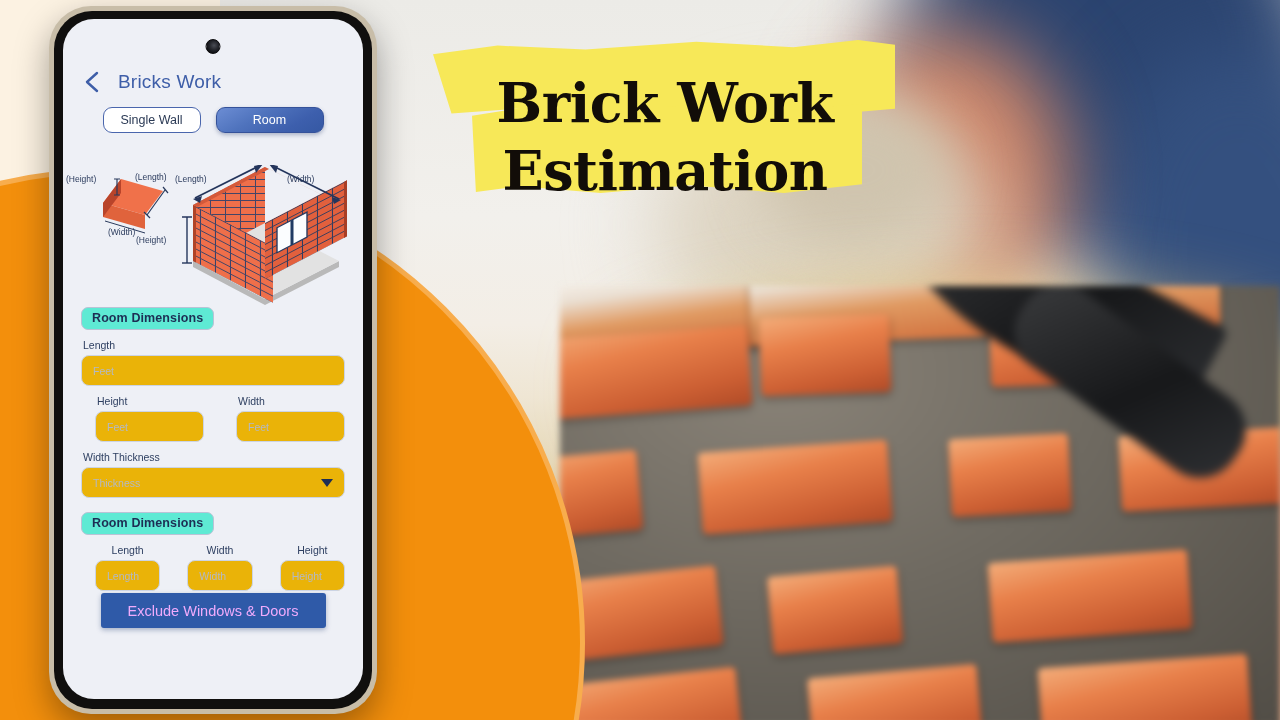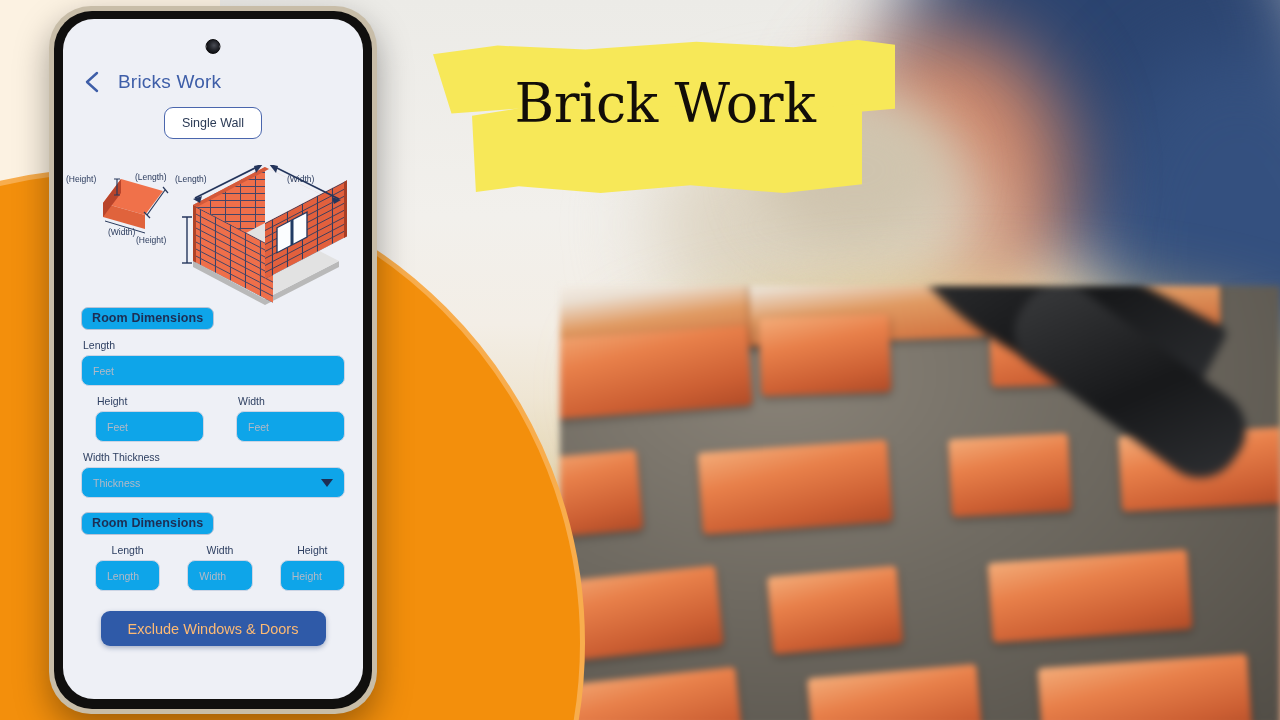--- a/index.html
+++ b/index.html
@@ -99,21 +99,21 @@
   .hl2 {
     left: 42px; top: 66px; width: 390px; height: 98px;
     clip-path: polygon(0% 18%, 16% 8%, 38% 14%, 60% 5%, 82% 12%, 100% 6%,
                        100% 88%, 80% 97%, 56% 89%, 33% 97%, 12% 90%, 1% 96%);
   }
   .title-text {
     position: absolute;
     left: 0; top: 0; width: 470px;
     text-align: center;
     font-family: "DejaVu Serif", serif;
-    font-weight: 400;
+    font-weight: 700;
     color: #120d08;
     line-height: 1.02;
     letter-spacing: -0.5px;
   }
   .title-line1 { position:absolute; left:0; top:44px; width:470px; font-size:54px; text-align:center; }
   .title-line2 { position:absolute; left:0; top:112px; width:470px; font-size:54px; text-align:center; }
 
   
   .phone {
     position: absolute;
@@ -170,21 +170,21 @@
   }
 
   
   .seg-row {
     position: absolute;
     left: 0; top: 88px;
     width: 100%;
     display: flex; justify-content: center; gap: 15px;
   }
   .seg {
-    height: 32px;
+    height: 26px;
     border-radius: 9px;
     display: flex; align-items: center; justify-content: center;
     font-size: 12.5px;
     cursor: pointer;
   }
   .seg-off {
     width: 98px;
     background: #ffffff;
     color: #2b3a55;
     border: 1.4px solid #4a66ad;
@@ -210,38 +210,38 @@
     white-space: nowrap;
   }
 
   
   .form { position: absolute; left: 0; top: 288px; width: 100%; padding: 0 18px; }
   .section-pill {
     display: inline-block;
     padding: 3px 10px 4px 10px;
     border: 1px solid #b9c3d6;
     border-radius: 7px;
-    background: #0ea5e9;
+    background: #5eead4;
     font-size: 12.5px;
     font-weight: bold;
     color: #1d2e54;
     letter-spacing: .1px;
   }
   .fl {
     font-size: 10.5px;
     color: #2f4062;
     margin: 9px 0 4px 2px;
     display: block;
   }
   .finput {
     width: 100%;
     height: 31px;
     border-radius: 8px;
     border: 1px solid #ccd4e4;
-    background: #0ea5e9;
+    background: #eab308;
     padding: 0 11px;
     font-size: 10.5px;
     color: #2f4062;
     font-family: "Liberation Sans", sans-serif;
     outline: none;
   }
   .finput::placeholder { color: #b3b9c6; }
   .row2 { display: flex; gap: 18px; }
   .col { flex: 1; margin-left: 14px; }
   .select-wrap { position: relative; }
@@ -257,25 +257,25 @@
   }
   .row3 { display: flex; gap: 13px; }
   .row3 .col { text-align: center; }
   .row3 .fl { text-align: center; margin-left: 0; }
   .row3 .finput { text-align: left; }
 
   .cta {
     display: block;
     width: 225px;
     height: 35px;
-    margin: 20px auto 0 auto;
+    margin: 2px auto 0 auto;
     border: none;
-    border-radius: 9px;
+    border-radius: 3px;
     background: #2f5aa8;
-    color: #fdba74;
+    color: #f0abfc;
     font-size: 14.5px;
     font-family: "Liberation Sans", sans-serif;
     cursor: pointer;
     box-shadow: 0 2px 5px rgba(30,55,110,.35);
   }
 </style>
 </head>
 <body>
 
 <div class="canvas">
@@ -325,39 +325,41 @@
     </div>
   </div>
 
   <div class="cream-top"></div>
   <div class="orange-circle"></div>
 
   <div class="title-block">
     <div class="hl hl1"></div>
     <div class="hl hl2"></div>
     <div class="title-text title-line1">Brick Work</div>
+    <div class="title-text title-line2">Estimation</div>
   </div>
 
   <div class="phone">
    <div class="phone-frame">
     <div class="phone-screen">
 
       <div class="camera"></div>
 
       <div class="app-header">
         <div class="back-chevron">
           <svg width="22" height="24" viewBox="0 0 22 24" fill="none">
             <path d="M16 3 L6 12 L16 21" stroke="#3e5ea8" stroke-width="2.4" stroke-linecap="round" stroke-linejoin="round"></path>
           </svg>
         </div>
         <div class="app-title">Bricks Work</div>
       </div>
 
       <div class="seg-row">
         <div class="seg seg-off">Single Wall</div>
+        <div class="seg seg-on">Room</div>
       </div>
 
       <div class="diagram">
 
         <svg width="120" height="85" viewBox="0 0 120 85" style="position:absolute; left:8px; top:8px;">
 
           <polygon points="50,14 92,26 74,50 32,38" fill="#f0714a"></polygon>
 
           <polygon points="32,38 74,50 74,64 32,52" fill="#e0633c"></polygon>
 

